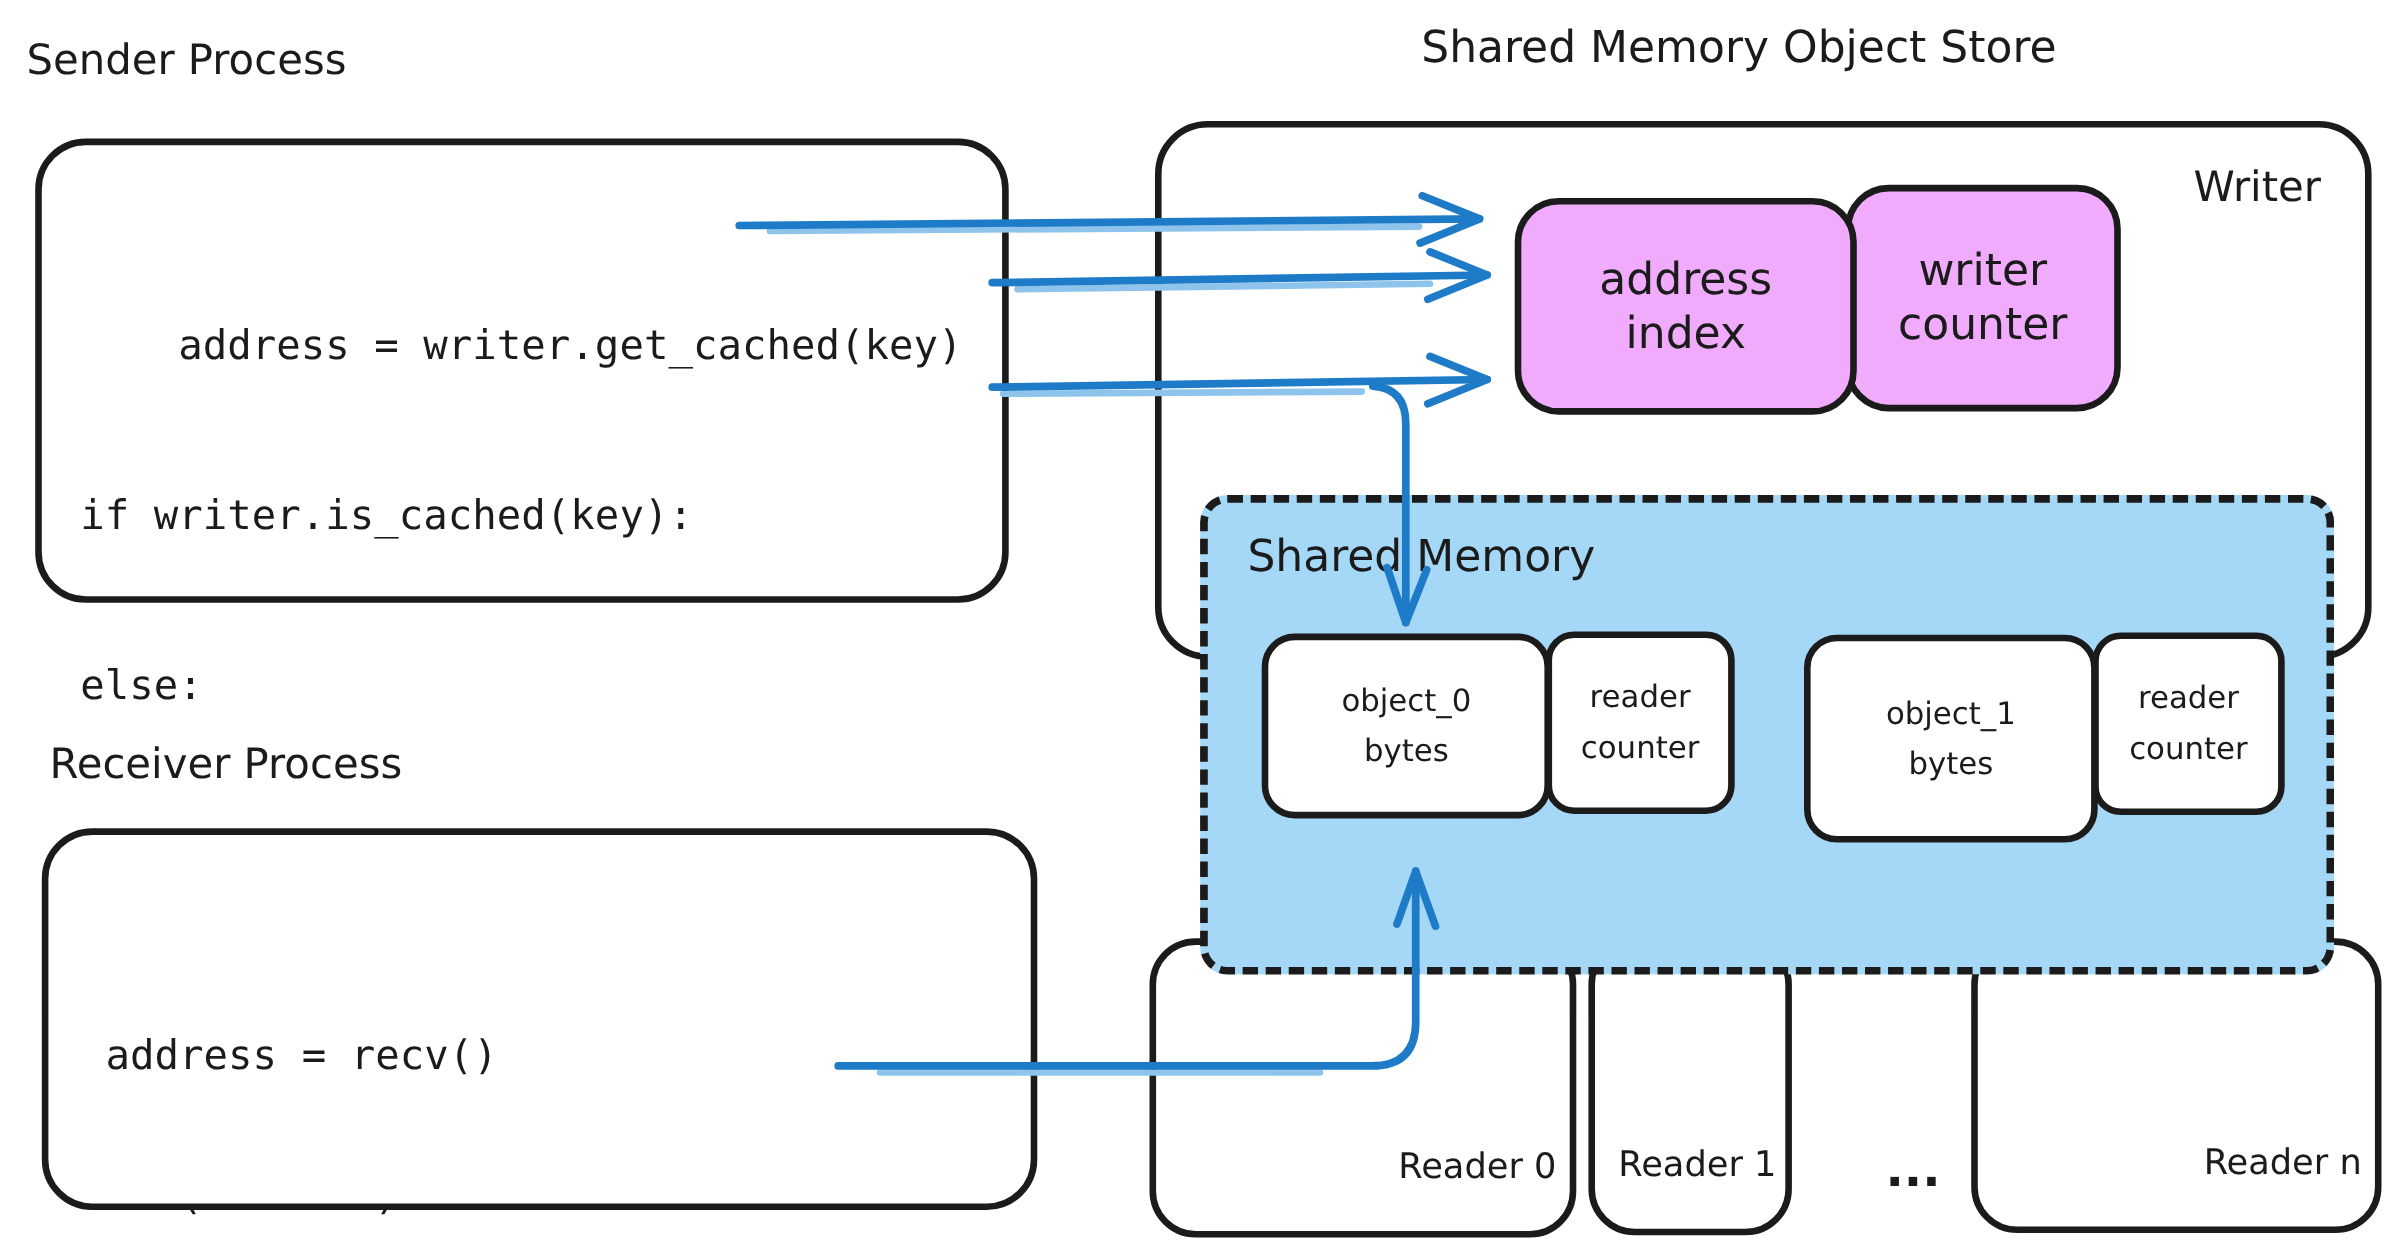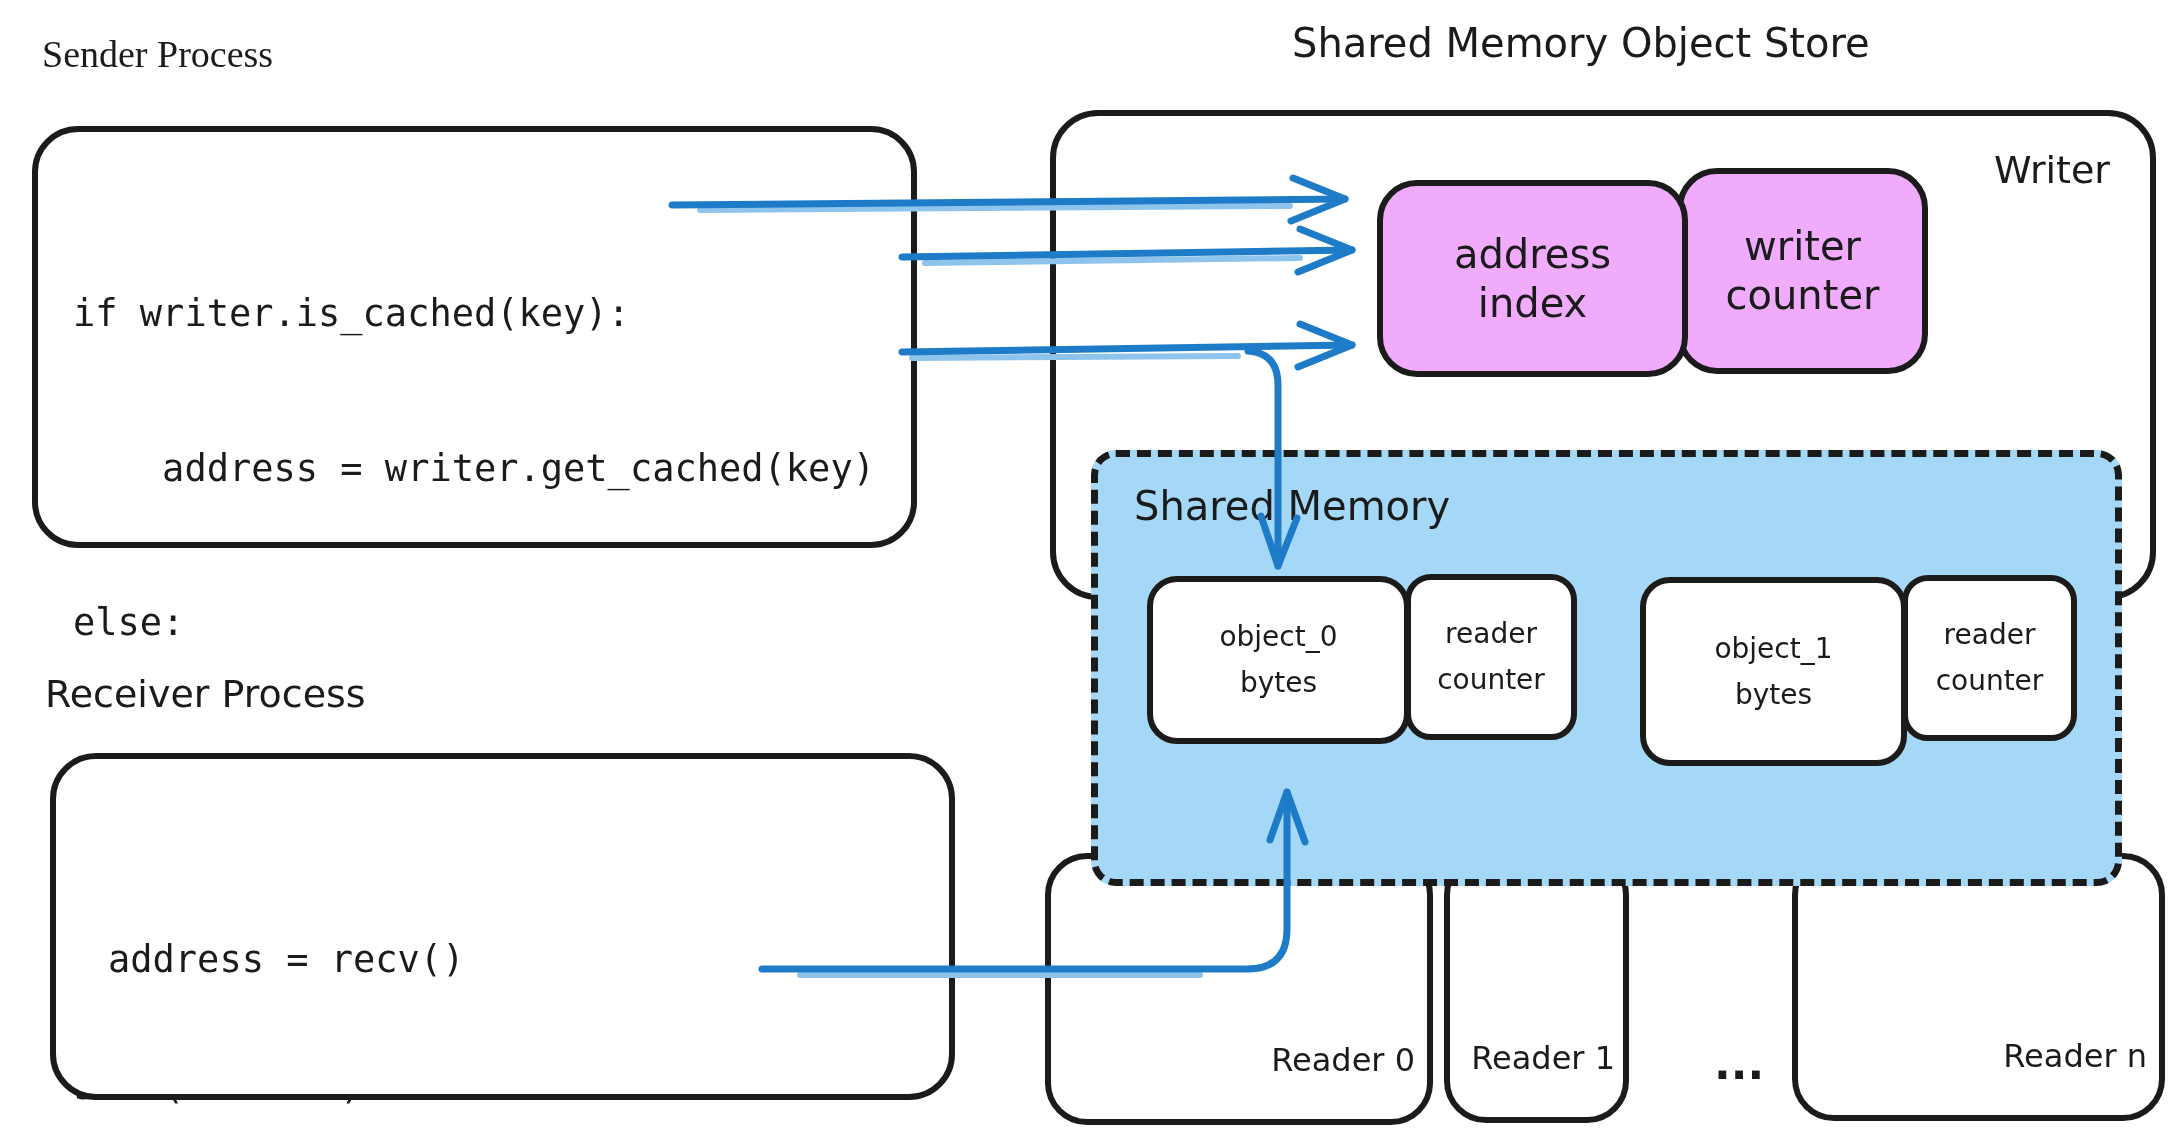--- a/index.html
+++ b/index.html
@@ -73,36 +73,36 @@
 
   svg.arrows { position:absolute; left:0; top:0; z-index:10; pointer-events:none; }
   .shaft, .head { fill:none; stroke:#1e7bc8; stroke-width:7; stroke-linecap:round; stroke-linejoin:round; }
   .under { fill:none; stroke:#8ec4ec; stroke-width:6; stroke-linecap:round; }
 </style>
 </head>
 <body>
 
 <div class="canvas">
 
-  <div class="abs hand label" style="left:42px; top:32px;font-family:Liberation Serif, serif;">Sender Process</div>
+  <div class="abs hand label" style="left:24px; top:32px;">Sender Process</div>
 
   <div class="box code-box" style="left:32px; top:126px; width:885px; height:422px;">
     <div class="code" style="left:35px; top:53px;">
+      <div class="code-line">    address = writer.get_cached(key)</div>
       <div class="code-line">if writer.is_cached(key):</div>
-      <div class="code-line">    address = writer.get_cached(key)</div>
       <div class="code-line">else:</div>
       <div class="code-line">    address = writer.put(key, object)</div>
       <div class="code-line"></div>
       <div class="code-line">send(address)</div>
     </div>
   </div>
 
   <div class="abs hand label" style="left:45px; top:672px;">Receiver Process</div>
 
-  <div class="box code-box" style="left:38px; top:753px; width:905px; height:347px;margin-left:12px;">
+  <div class="box code-box" style="left:38px; top:753px; width:905px; height:347px;">
     <div class="code" style="left:52px; top:72px;">
       <div class="code-line">address = recv()</div>
       <div class="code-line"></div>
       
     </div>
   </div>
 
   <div class="abs hand title" style="left:1292px; top:20px;">Shared Memory Object Store</div>
 
   <div class="box writer-box">

